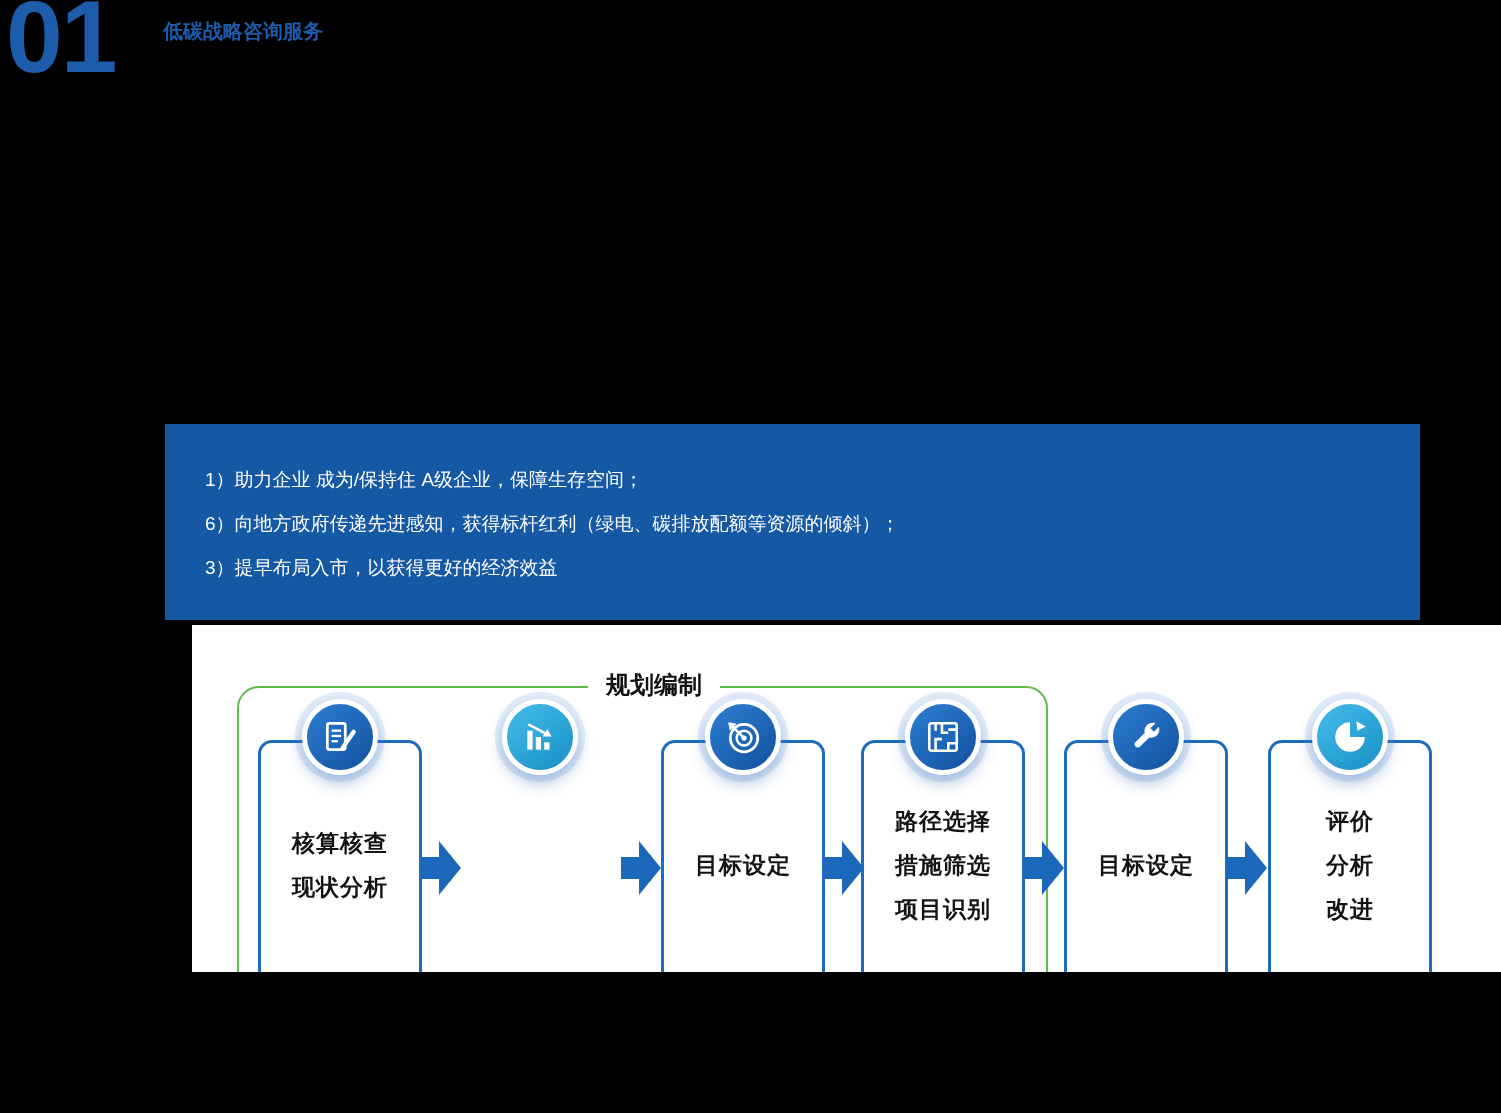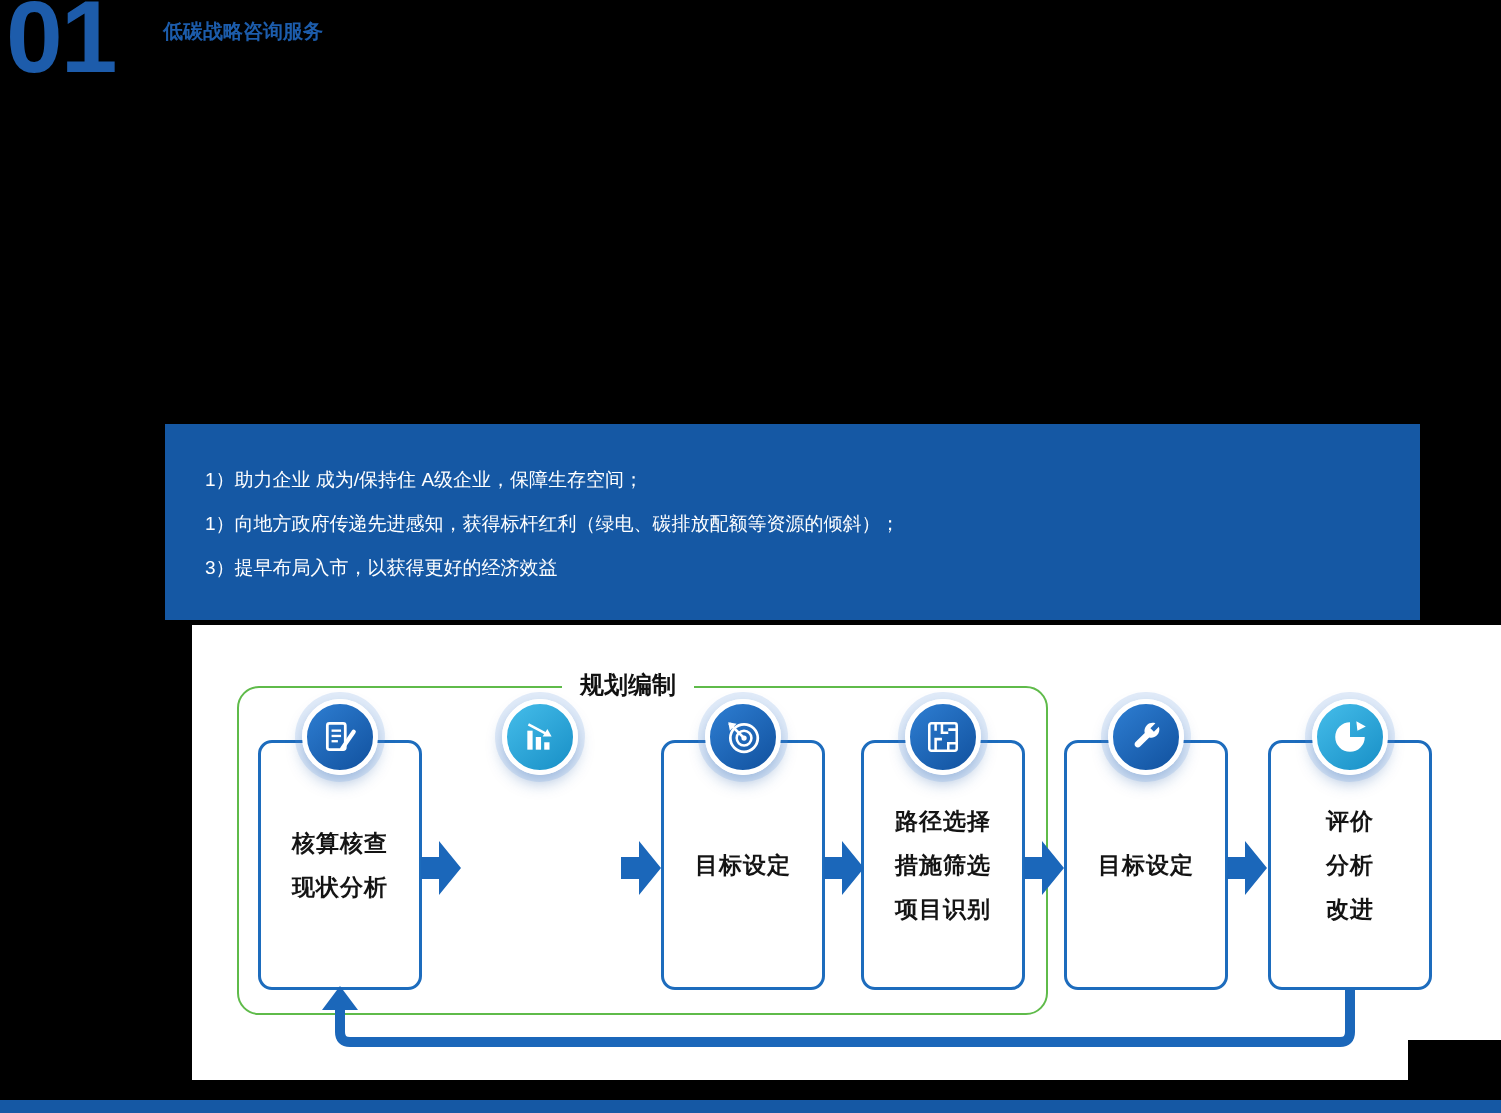--- a/index.html
+++ b/index.html
@@ -1,17 +1,17 @@
 <!DOCTYPE html>
 <html><head>
 <meta charset="utf-8">
 <style>
   html,body { margin:0; padding:0; background:#000; }
   .page {
-    position:relative; width:1501px; height:1113px; overflow:hidden;
+    position:relative; width:1501px; height:972px; overflow:hidden;
     background:#000;
     font-family:"Liberation Sans","DejaVu Sans",sans-serif;
   }
   
   .page-num {
     position:absolute; left:6px; top:-16px;
     font-size:102px; font-weight:800; color:#1d5cab; line-height:1.05;
     letter-spacing:-2px;
   }
   .page-title {
@@ -30,21 +30,21 @@
   .diagram-panel {
     position:absolute; left:192px; top:625px; width:1309px; height:455px;
     background:#ffffff; z-index:0;
   }
   
   .green-group {
     position:absolute; left:237px; top:686px; width:811px; height:329px;
     border:2.5px solid #5fbb4a; border-radius:22px; box-sizing:border-box; z-index:1;
   }
   .group-label {
-    position:absolute; top:670px; left:562px; z-index:3;
+    position:absolute; top:670px; left:588px; z-index:3;
     background:#ffffff; padding:0 18px; font-size:24px; font-weight:700;
     color:#111; line-height:30px;
   }
   
   .step {
     position:absolute; top:740px; width:164px; height:250px;
     background:#fff; border:3px solid #1d6cbd; border-radius:14px;
     box-sizing:border-box; z-index:2;
     display:flex; flex-direction:column; align-items:center; justify-content:center;
     gap:21px;
@@ -73,21 +73,21 @@
 </head>
 <body>
 
 <div class="page">
 
   <div class="page-num">01</div>
   <div class="page-title">低碳战略咨询服务</div>
 
   <div class="benefit-box">
     <div class="benefit-line">1）助力企业 成为/保持住 A级企业，保障生存空间；</div>
-    <div class="benefit-line">1）向地方政府传递先进感知，获得标杆红利（绿电、碳排放配额等资源的倾斜）；</div>
+    <div class="benefit-line">6）向地方政府传递先进感知，获得标杆红利（绿电、碳排放配额等资源的倾斜）；</div>
     <div class="benefit-line">3）提早布局入市，以获得更好的经济效益</div>
   </div>
 
   <div class="diagram-panel"></div>
 
   <div class="green-group"></div>
   <div class="group-label">规划编制</div>
 
   <div class="step" style="left:258px">
     <span>核算核查</span>

